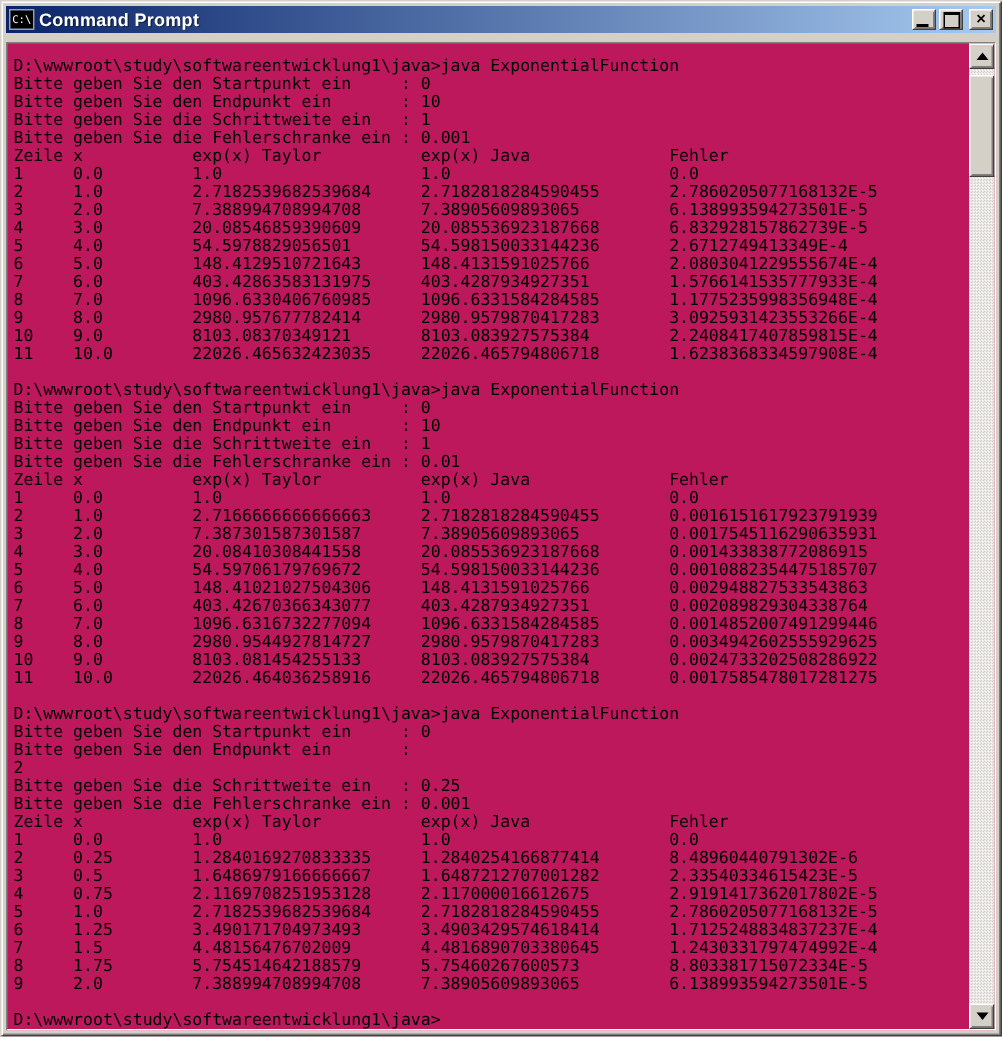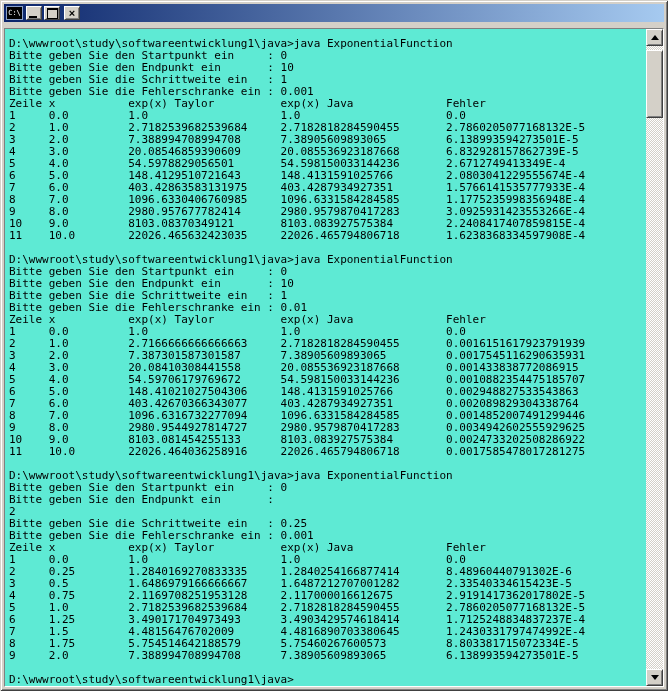--- a/index.html
+++ b/index.html
@@ -31,21 +31,21 @@
     box-shadow: inset 1px 1px 0 #d4d0c8, inset -1px -1px 0 #808080;
     display:flex; align-items:center; justify-content:center;
     padding:0; cursor:default;
   }
   .tb-btn.close { margin-left:2px; }
   .glyph-min { width:8px; height:2px; background:#000; margin-top:7px; margin-right:3px; }
   .glyph-max { width:9px; height:8px; border:1px solid #000; border-top-width:2px; }
   .glyph-close { font-size:11px; font-weight:bold; color:#000; line-height:11px; font-family:"Liberation Sans", sans-serif; }
   .console-wrap {
     position:absolute; top:28px; left:4px; right:4px; bottom:4px;
-    background:#5eead4; border:1px solid; border-color:#808080 #ffffff #ffffff #808080;
+    background:#be185d; border:1px solid; border-color:#808080 #ffffff #ffffff #808080;
     overflow:hidden;
   }
   .console-text {
     margin:0; padding:9px 0 0 4px;
     font-family:"DejaVu Sans Mono","Liberation Mono",monospace;
     font-size:11px; line-height:12px; color:#000000;
     white-space:pre;
   }
   .scrollbar {
     position:absolute; top:0; right:0; bottom:0; width:17px;
@@ -70,20 +70,21 @@
     box-sizing:border-box;
   }
 </style>
 </head>
 <body>
 
 <div class="window">
 
   <div class="titlebar">
     <div class="app-icon">C:\</div>
+    <div class="title-text">Command Prompt</div>
     <div class="tb-buttons">
       <button class="tb-btn">
         <span class="glyph-min"></span>
       </button>
       <button class="tb-btn">
         <span class="glyph-max"></span>
       </button>
       <button class="tb-btn close">
         <span class="glyph-close">×</span>
       </button>

